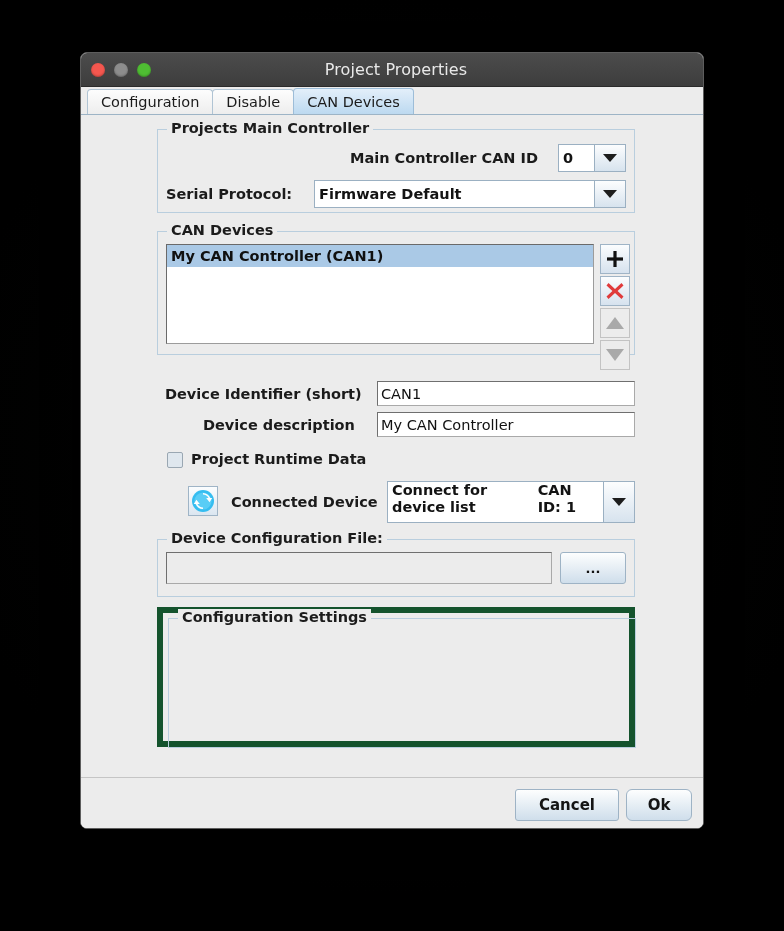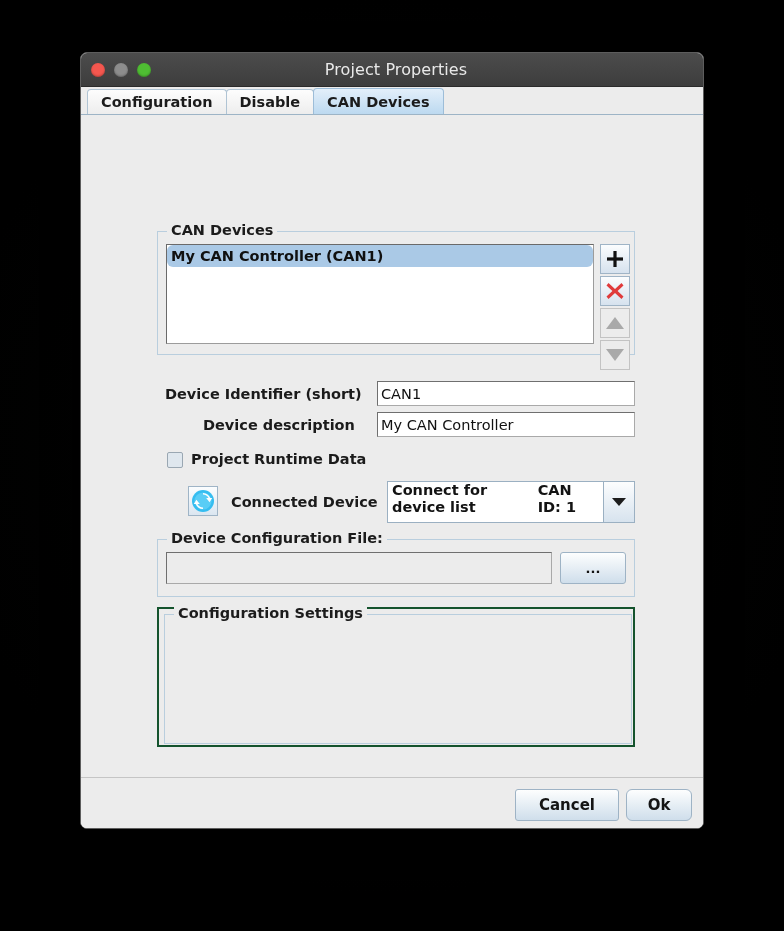--- a/index.html
+++ b/index.html
@@ -39,39 +39,39 @@
     margin-left:8px;
   }
   
   .tabstrip{
     height:27px;background:#ececec;position:relative;
     padding-left:6px;display:flex;align-items:flex-end;
     border-bottom:1px solid #9db4c6;
   }
   .tab{
     height:25px;line-height:25px;padding:0 13px;
-    font-size:14.5px;font-weight:bold;color:#1b1b1b;
+    font-size:14.5px;font-weight:normal;color:#1b1b1b;
     background:linear-gradient(#fdfdfd,#ededed);
     border:1px solid #b0c4d4;border-bottom:none;
     border-radius:4px 4px 0 0;
     margin-right:-1px;position:relative;z-index:1;
     box-sizing:border-box;
   }
   .tab.active{
     background:linear-gradient(#e3effa,#bcd9f0);
     border-color:#9dbdd8;z-index:3;height:26px;line-height:26px;
   }
   
   .content{
     position:relative;height:calc(100% - 33px - 27px);
     background:#ececec;padding:0;
   }
   .panel{
     position:absolute;left:70px;top:8px;width:486px;
-    border:2px solid #14532d;background:#ececec;box-sizing:border-box;
+    border:6px solid #14532d;background:#ececec;box-sizing:border-box;
   }
   .group{
     position:absolute;border:1px solid #b9cede;box-sizing:border-box;
   }
   .group>.legend{
     position:absolute;top:-10px;left:9px;background:#ececec;
     padding:0 4px;font-size:14.5px;font-weight:bold;color:#1c1c1c;
     white-space:nowrap;
   }
   .lbl{
@@ -107,21 +107,21 @@
     width:0;height:0;border-left:7px solid transparent;border-right:7px solid transparent;
     border-top:8px solid #1d1d1d;
   }
   
   .listbox{
     position:absolute;background:#fff;box-sizing:border-box;
     border:1px solid #9c9c9c;border-top-color:#6a6a6a;border-left-color:#6a6a6a;
     overflow:hidden;
   }
   .listitem{
-    height:22px;line-height:22px;padding:0 4px;font-size:14.5px;font-weight:bold;color:#101010;border-radius:6px;
+    height:22px;line-height:22px;padding:0 4px;font-size:14.5px;font-weight:bold;color:#101010;
   }
   .listitem.sel{background:#aac9e6;}
   
   .sidebtn{
     position:absolute;width:30px;height:30px;box-sizing:border-box;
     border:1px solid #9fb4c6;
     background:linear-gradient(#fbfdfe,#d6e2ee);
     display:flex;align-items:center;justify-content:center;
   }
   .sidebtn.flat{border-color:#c3c3c3;background:#ececec;}
@@ -163,20 +163,37 @@
   </div>
 
   <div class="tabstrip">
     <div class="tab">Configuration</div>
     <div class="tab">Disable</div>
     <div class="tab active">CAN Devices</div>
   </div>
 
   <div class="content">
 
+    <div class="group" style="left:76px;top:14px;width:478px;height:84px;">
+      <div class="legend">Projects Main Controller</div>
+      <div class="lbl" style="left:192px;top:20px;">Main Controller CAN ID</div>
+      <div class="combo" style="left:400px;top:14px;width:68px;height:28px;">
+        <div class="cval">0</div>
+        <div class="carrow">
+          <span class="caret"></span>
+        </div>
+      </div>
+      <div class="lbl" style="left:8px;top:56px;">Serial Protocol:</div>
+      <div class="combo" style="left:156px;top:50px;width:312px;height:28px;">
+        <div class="cval">Firmware Default</div>
+        <div class="carrow">
+          <span class="caret"></span>
+        </div>
+      </div>
+    </div>
 
     <div class="group" style="left:76px;top:116px;width:478px;height:124px;">
       <div class="legend">CAN Devices</div>
       <div class="listbox" style="left:8px;top:12px;width:428px;height:100px;">
         <div class="listitem sel">My CAN Controller (CAN1)</div>
       </div>
       <div class="sidebtn" style="left:442px;top:12px;">
         <svg width="20" height="20" viewBox="0 0 20 20">
           <rect x="8.4" y="2" width="3.2" height="16" fill="#111"></rect>
           <rect x="2" y="8.4" width="16" height="3.2" fill="#111"></rect>

